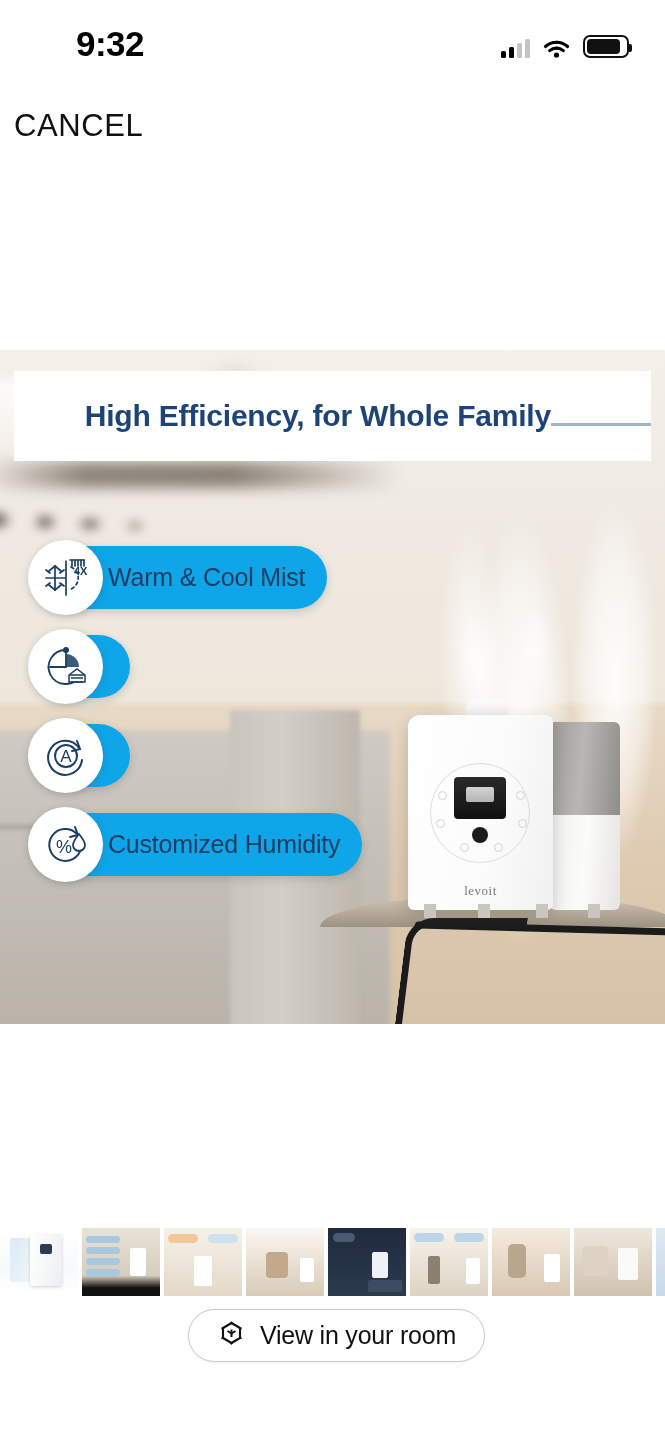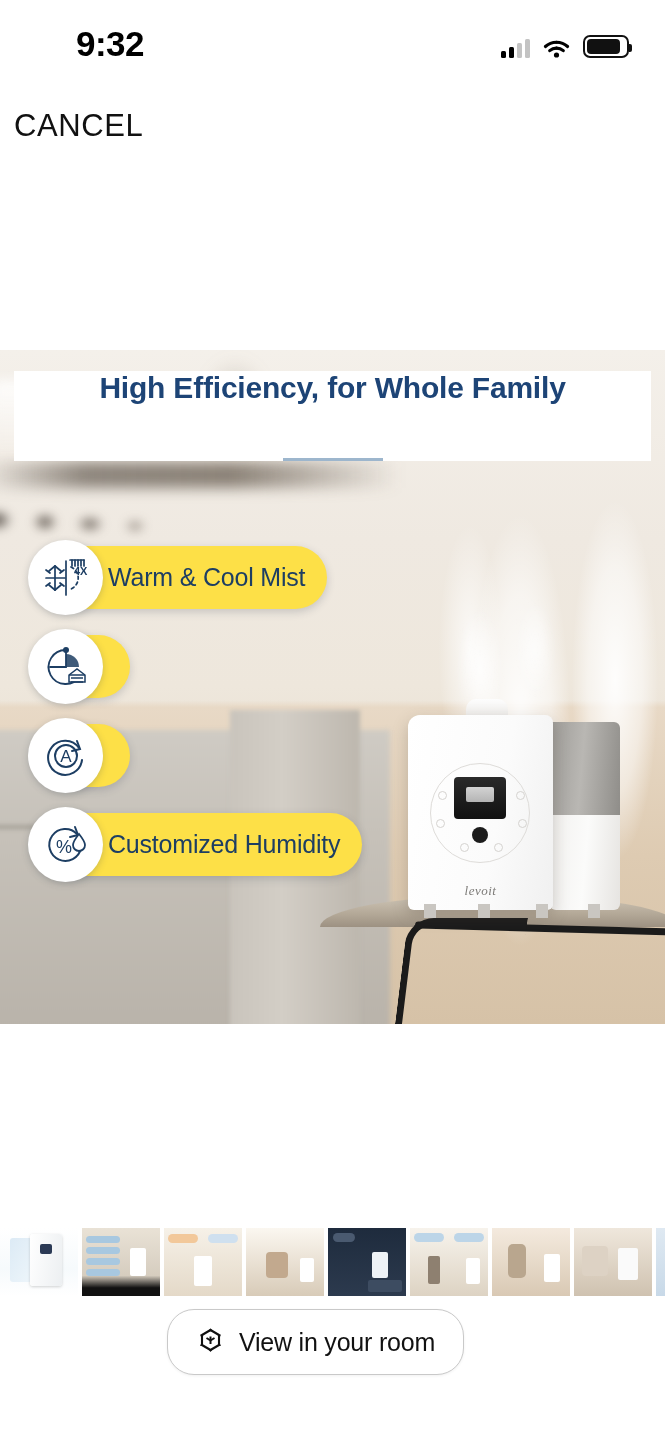--- a/index.html
+++ b/index.html
@@ -137,21 +137,20 @@
     background:#1b1b1b; transform:rotate(1.6deg); border-radius:4px;
   }
 
   
   .prod { position:absolute; left:408px; top:345px; width:212px; height:215px; }
   .prod-body{
     position:absolute; left:0; top:20px; width:145px; height:195px;
     background:linear-gradient(100deg,#ffffff 0%,#fbfbfb 60%,#f0f0f0 100%);
     border-radius:12px 8px 6px 6px;
     box-shadow:0 6px 16px rgba(90,80,70,.28);
-    font-style:italic;
   }
   .prod-tank{
     position:absolute; left:142px; top:27px; width:70px; height:105px;
     background:linear-gradient(95deg,#9d9b97 0%,#b9b7b3 45%,#8e8c88 100%);
     border-radius:0 6px 0 0;
   }
   .prod-tank-low{
     position:absolute; left:142px; top:120px; width:70px; height:95px;
     background:linear-gradient(95deg,#f2f1ef 0%,#fbfbfa 50%,#e6e4e1 100%);
     border-radius:0 0 6px 6px;
@@ -202,35 +201,35 @@
     background:
       radial-gradient(ellipse 30px 90px at 50px 90px, rgba(255,255,255,.9), transparent 70%),
       radial-gradient(ellipse 26px 70px at 105px 70px, rgba(255,255,255,.75), transparent 70%);
     filter:blur(5px);
   }
 
   
   .banner{
     position:absolute; left:14px; top:371px; width:637px; height:90px;
     background:#ffffff;
-    display:flex; flex-direction:column; align-items:center; justify-content:space-between;
+    display:flex; align-items:center; justify-content:flex-end;
   }
   .banner-title{
     font-size:30px; font-weight:bold; color:#1d4476; letter-spacing:-0.2px;
   }
   .banner-rule{
     width:100px; height:3px; background:#9db6cd; margin-top:16px;
   }
 
   
   .pills{ position:absolute; left:38px; top:546px; }
   .pill{
     position:relative; height:63px; margin-bottom:26px;
     display:flex; align-items:center;
-    background:#fde047; border-radius:32px;
+    background:#0ea5e9; border-radius:32px;
     padding-left:70px; padding-right:22px;
     box-shadow:0 3px 9px rgba(60,70,85,.22);
     width:fit-content;
   }
   .pill-ico{
     position:absolute; left:-10px; top:-6px;
     width:75px; height:75px; border-radius:50%;
     background:#ffffff;
     box-shadow:0 2px 7px rgba(60,70,85,.25);
     display:flex; align-items:center; justify-content:center;
@@ -248,21 +247,21 @@
   }
   .thumb{
     flex:0 0 auto; width:78px; height:68px; position:relative;
     background:#fff; overflow:hidden; cursor:pointer;
   }
   .thumb.sel{ background:#fff; }
   .thumb .ph{ position:absolute; inset:0; }
 
   
   .ar-btn{
-    position:absolute; left:167px; top:1309px; width:297px; height:66px;
+    position:absolute; left:188px; top:1309px; width:297px; height:53px;
     border:1.6px solid #c9c9c9; border-radius:27px; background:#fff;
     display:flex; align-items:center; justify-content:center; gap:14px;
     cursor:pointer; box-shadow:0 1px 3px rgba(0,0,0,.06);
   }
   .ar-label{ font-size:25px; color:#111; letter-spacing:-0.2px; }
 </style>
 </head>
 <body>
 
 <div class="statusbar">

